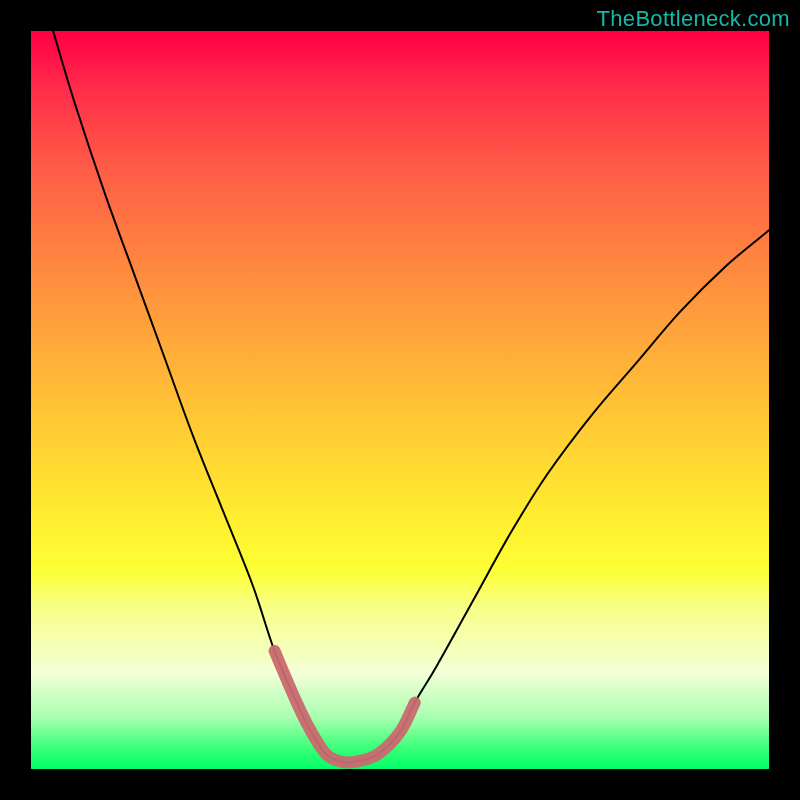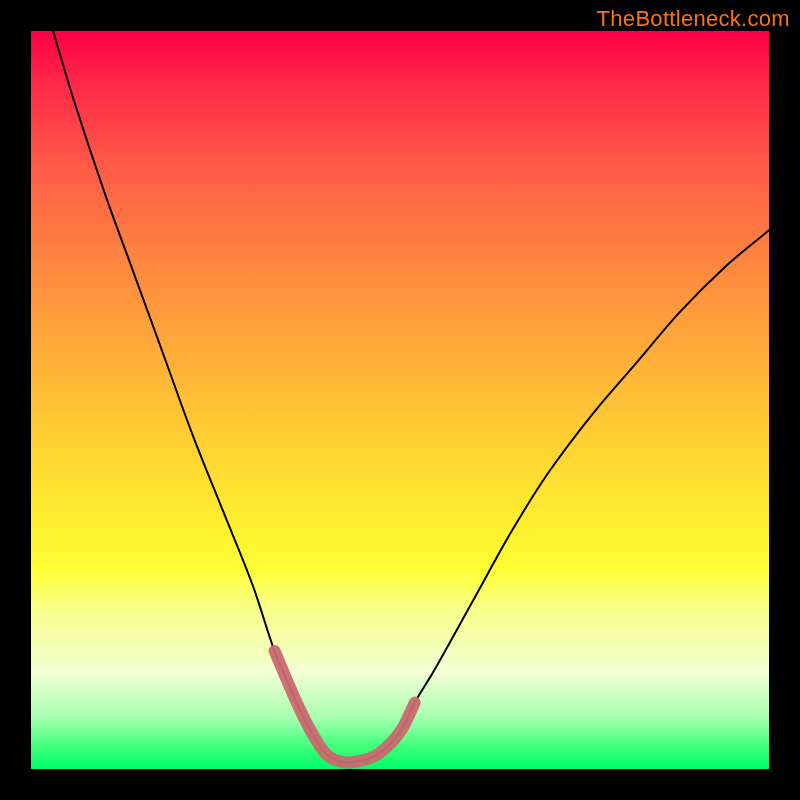--- a/index.html
+++ b/index.html
@@ -47,21 +47,21 @@
       #f3ffd6 87%,
       #a8ffb0 93%,
       #3fff7a 97%,
       #00ff66 100%
     );
   }
   .watermark {
     position: absolute;
     top: 6px;
     right: 10px;
-    color: #f97316;
+    color: #14b8a6;
     font-size: 22px;
     letter-spacing: 0.3px;
     font-weight: 500;
     user-select: none;
   }
 </style>
 </head>
 <body>
 
 <div class="frame">

